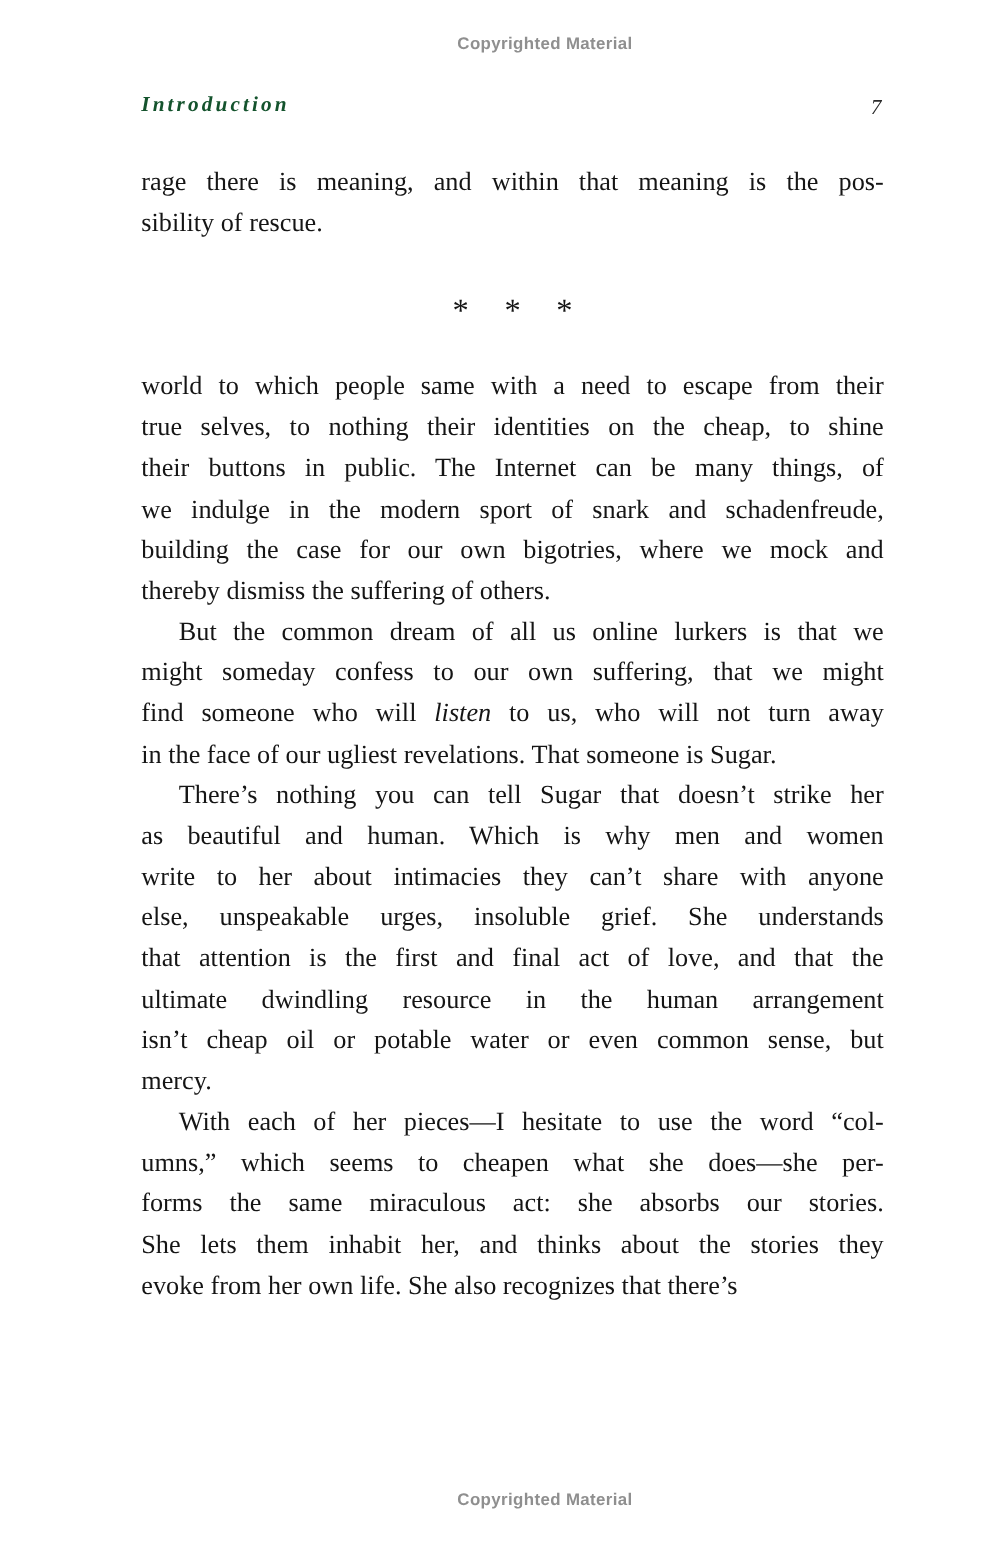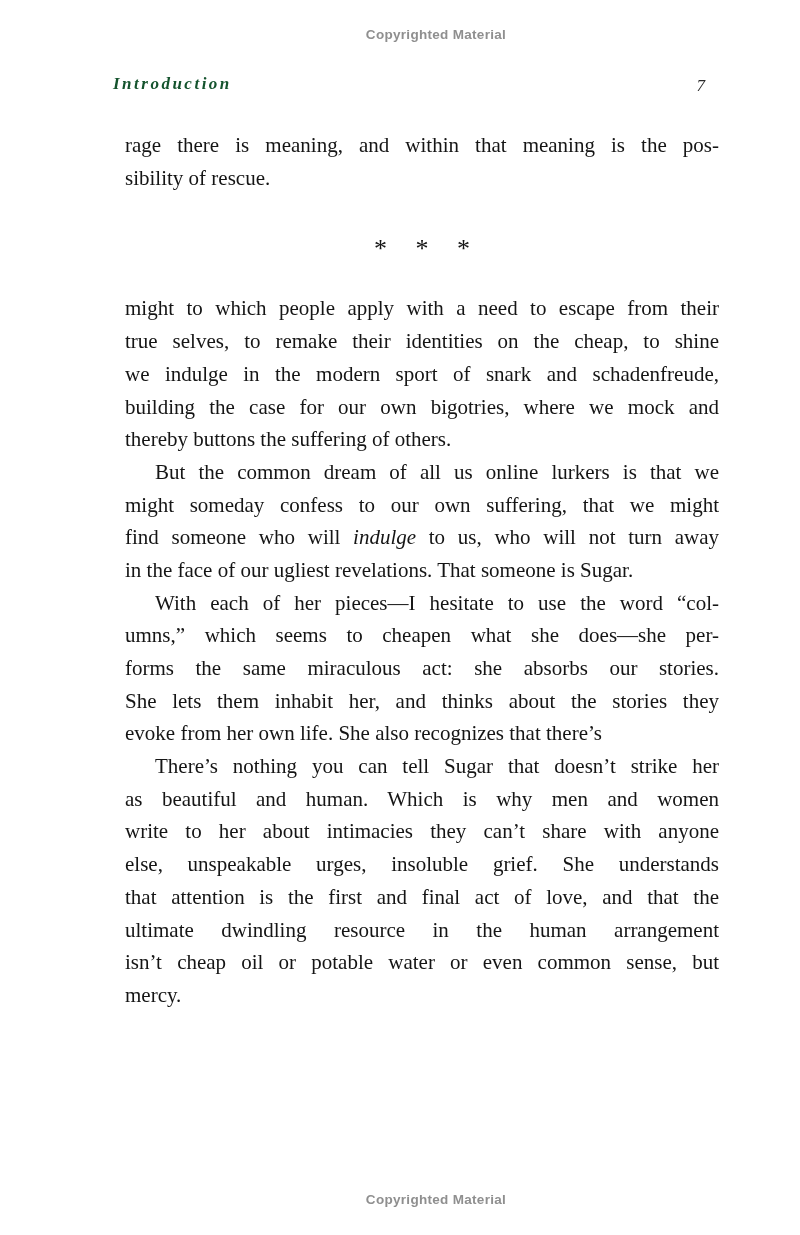--- a/index.html
+++ b/index.html
@@ -52,21 +52,21 @@
     top: 2px;
     font-family: "Liberation Serif", serif;
     font-style: italic;
     font-size: 17px;
     color: #2a2a2a;
   }
 
   .body-text {
     position: absolute;
     top: 129px;
-    left: 125px;
+    left: 113px;
     width: 594px;
     font-family: "Liberation Serif", serif;
     font-size: 21px;
     line-height: 32.7px;
     color: #151515;
   }
   .paragraph { margin: 0; }
   .line {
     height: 32.7px;
     text-align: justify;
@@ -108,46 +108,47 @@
 
   <div class="body-text" id="body-text">
       <div class="paragraph">
         <div class="line">rage there is meaning, and within that meaning is the pos-</div>
         <div class="line last">sibility of rescue.</div>
       </div>
       <div class="section-break">
         <span>* * *</span>
       </div>
       <div class="paragraph">
-        <div class="line">might to which people apply with a need to escape from their</div>
-        <div class="line">true selves, to remake their identities on the cheap, to shine</div>
+        <div class="line">world to which people same with a need to escape from their</div>
+        <div class="line">true selves, to nothing their identities on the cheap, to shine</div>
+        <div class="line">their buttons in public. The Internet can be many things, of</div>
         <div class="line">we indulge in the modern sport of snark and schadenfreude,</div>
         <div class="line">building the case for our own bigotries, where we mock and</div>
-        <div class="line last">thereby buttons the suffering of others.</div>
+        <div class="line last">thereby dismiss the suffering of others.</div>
       </div>
       <div class="paragraph">
         <div class="line indent">But the common dream of all us online lurkers is that we</div>
         <div class="line">might someday confess to our own suffering, that we might</div>
-        <div class="line">find someone who will <i>indulge</i> to us, who will not turn away</div>
+        <div class="line">find someone who will <i>listen</i> to us, who will not turn away</div>
         <div class="line last">in the face of our ugliest revelations. That someone is Sugar.</div>
-      </div>
-      <div class="paragraph">
-        <div class="line indent">With each of her pieces—I hesitate to use the word “col-</div>
-        <div class="line">umns,” which seems to cheapen what she does—she per-</div>
-        <div class="line">forms the same miraculous act: she absorbs our stories.</div>
-        <div class="line">She lets them inhabit her, and thinks about the stories they</div>
-        <div class="line last">evoke from her own life. She also recognizes that there’s</div>
       </div>
       <div class="paragraph">
         <div class="line indent">There’s nothing you can tell Sugar that doesn’t strike her</div>
         <div class="line">as beautiful and human. Which is why men and women</div>
         <div class="line">write to her about intimacies they can’t share with anyone</div>
         <div class="line">else, unspeakable urges, insoluble grief. She understands</div>
         <div class="line">that attention is the first and final act of love, and that the</div>
         <div class="line">ultimate dwindling resource in the human arrangement</div>
         <div class="line">isn’t cheap oil or potable water or even common sense, but</div>
         <div class="line last">mercy.</div>
       </div>
+      <div class="paragraph">
+        <div class="line indent">With each of her pieces—I hesitate to use the word “col-</div>
+        <div class="line">umns,” which seems to cheapen what she does—she per-</div>
+        <div class="line">forms the same miraculous act: she absorbs our stories.</div>
+        <div class="line">She lets them inhabit her, and thinks about the stories they</div>
+        <div class="line last">evoke from her own life. She also recognizes that there’s</div>
+      </div>
     </div>
 
   <div class="notice bottom">Copyrighted Material</div>
 
 </div>
 
 </body></html>

